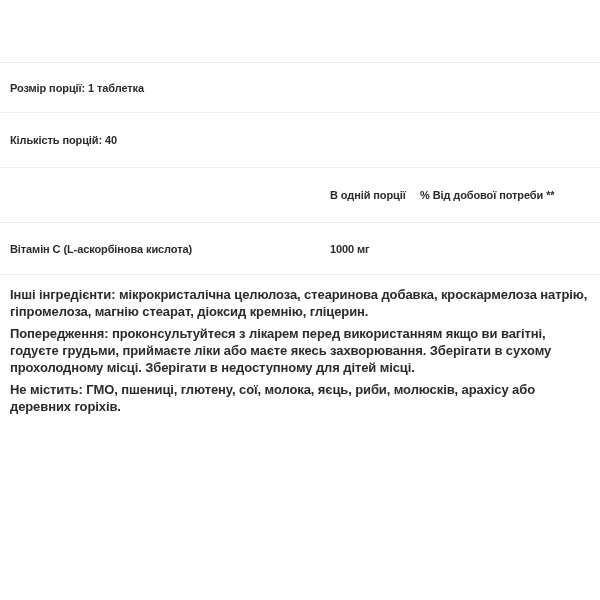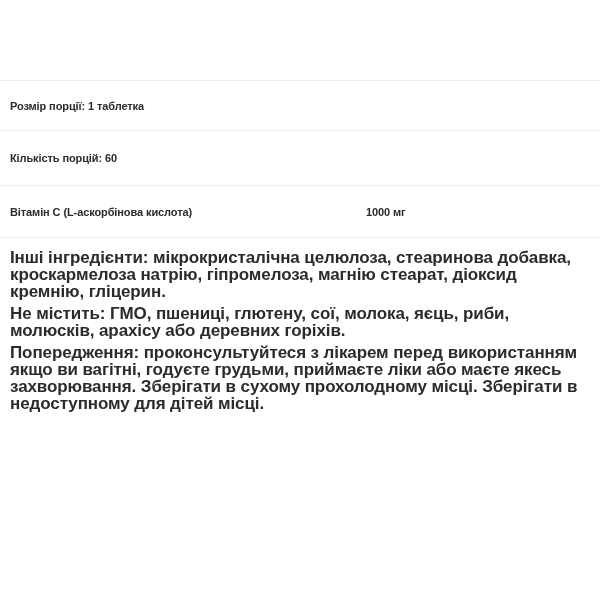--- a/index.html
+++ b/index.html
@@ -6,79 +6,84 @@
   html, body { background: #ffffff; }
   body {
     width: 600px; height: 600px;
     font-family: "Liberation Sans", sans-serif;
     color: #2b2b2b;
     overflow: hidden;
   }
   .page { width: 600px; height: 600px; background: #ffffff; }
 
   .facts-table {
-    margin-top: 80px;
+    margin-top: 62px;
     border-top: 1px solid #ededed;
     width: 600px;
   }
   .row {
     display: grid;
     grid-template-columns: 320px 90px auto;
     align-items: center;
     padding-left: 10px;
     border-bottom: 1px solid #ededed;
     font-size: 11px;
     font-weight: 700;
     letter-spacing: -0.1px;
   }
   .row .span-all { grid-column: 1 / -1; }
   .row-serving   { height: 50px; }
   .row-servings  { height: 55px; }
   .row-header    { height: 55px; }
-  .row-nutrient  { height: 52px; gap: 36px; }
+  .row-nutrient  { height: 52px; }
   .row-footnote  { height: 52px; }
 
   .cell { white-space: nowrap; }
 
   .paragraphs {
     padding: 11px 12px 0 10px;
     width: 600px;
   }
   .para {
-    font-size: 17px;
+    font-size: 13px;
     font-weight: 700;
     line-height: 17px;
     letter-spacing: -0.1px;
     margin-bottom: 5px;
     max-width: 578px;
   }
 </style>
 </head>
 <body>
 
 <div class="page">
 
   <div class="facts-table">
 
     <div class="row row-serving">
       <div class="cell span-all">Розмір порції: 1 таблетка</div>
     </div>
 
     <div class="row row-servings">
-      <div class="cell span-all">Кількість порцій: 60</div>
+      <div class="cell span-all">Кількість порцій: 40</div>
     </div>
 
+    <div class="row row-header">
+      <div class="cell"></div>
+      <div class="cell">В одній порції</div>
+      <div class="cell">% Від добової потреби **</div>
+    </div>
 
     <div class="row row-nutrient">
       <div class="cell">Вітамін C (L-аскорбінова кислота)</div>
       <div class="cell">1000 мг</div>
     </div>
 
 
   </div>
 
   <div class="paragraphs">
     <p class="para">Інші інгредієнти: мікрокристалічна целюлоза, стеаринова добавка, кроскармелоза натрію, гіпромелоза, магнію стеарат, діоксид кремнію, гліцерин.</p>
+    <p class="para">Попередження: проконсультуйтеся з лікарем перед використанням якщо ви вагітні, годуєте грудьми, приймаєте ліки або маєте якесь захворювання. Зберігати в сухому прохолодному місці. Зберігати в недоступному для дітей місці.</p>
     <p class="para">Не містить: ГМО, пшениці, глютену, сої, молока, яєць, риби, молюсків, арахісу або деревних горіхів.</p>
-    <p class="para">Попередження: проконсультуйтеся з лікарем перед використанням якщо ви вагітні, годуєте грудьми, приймаєте ліки або маєте якесь захворювання. Зберігати в сухому прохолодному місці. Зберігати в недоступному для дітей місці.</p>
   </div>
 
 </div>
 
 </body></html>

